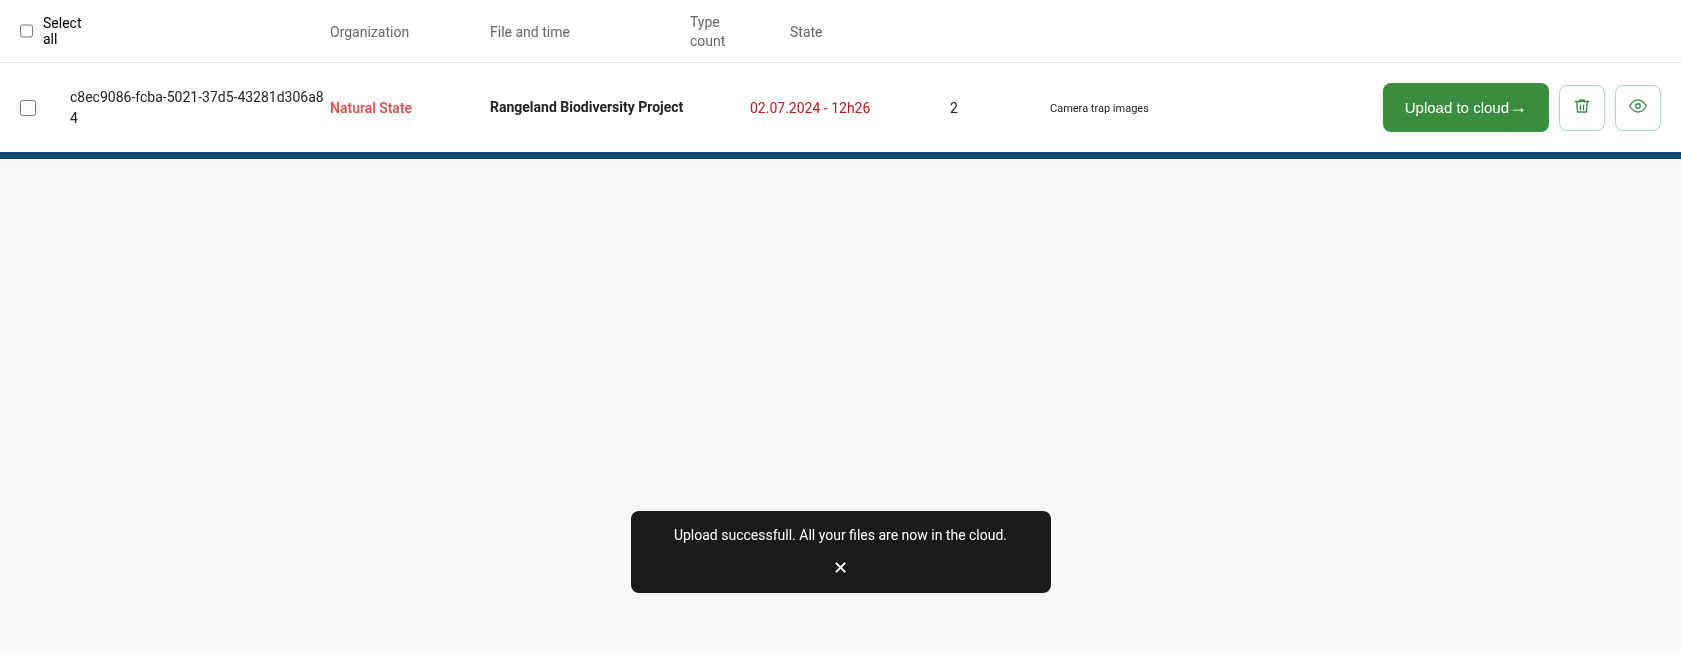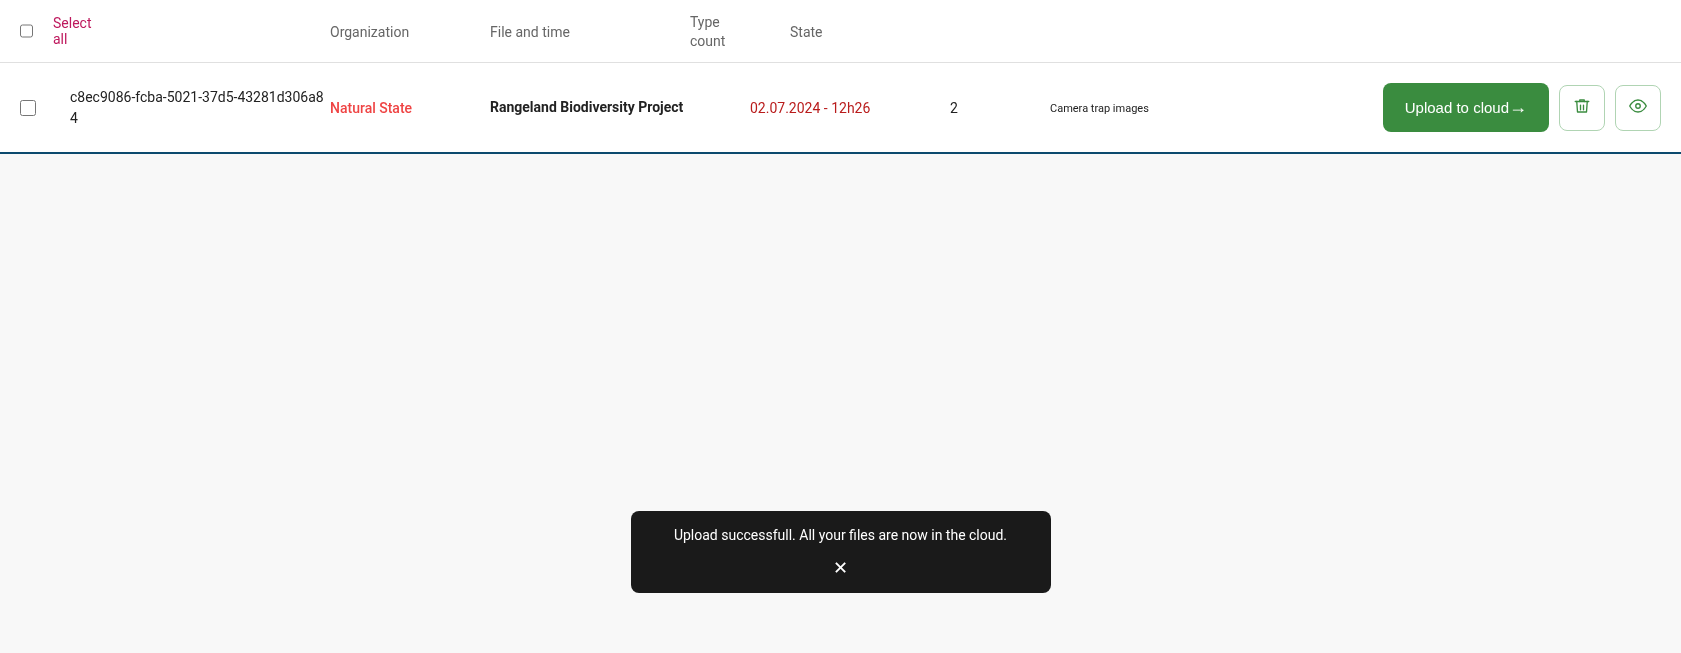--- a/index.html
+++ b/index.html
@@ -74,37 +74,37 @@
     }
 
     .header-label {
       font-size: 14px;
       color: #666666;
       font-weight: 400;
     }
 
     .select-all-label {
       font-size: 14px;
-      color: #be185d;
+      color: #000000;
       font-weight: 400;
-      margin-left: 20px;
+      margin-left: 10px;
     }
 
     input[type="checkbox"] {
       width: 16px;
       height: 16px;
       cursor: pointer;
       accent-color: #3a7d44;
     }
 
     .table-row {
       display: flex;
       align-items: center;
       padding: 20px 20px;
-      border-bottom: 2px solid #0c4a6e;
+      border-bottom: 7px solid #0c4a6e;
       background: #ffffff;
       min-height: 90px;
     }
 
     .row-id {
       font-size: 14px;
       color: #222222;
       line-height: 1.5;
       word-break: break-all;
     }

